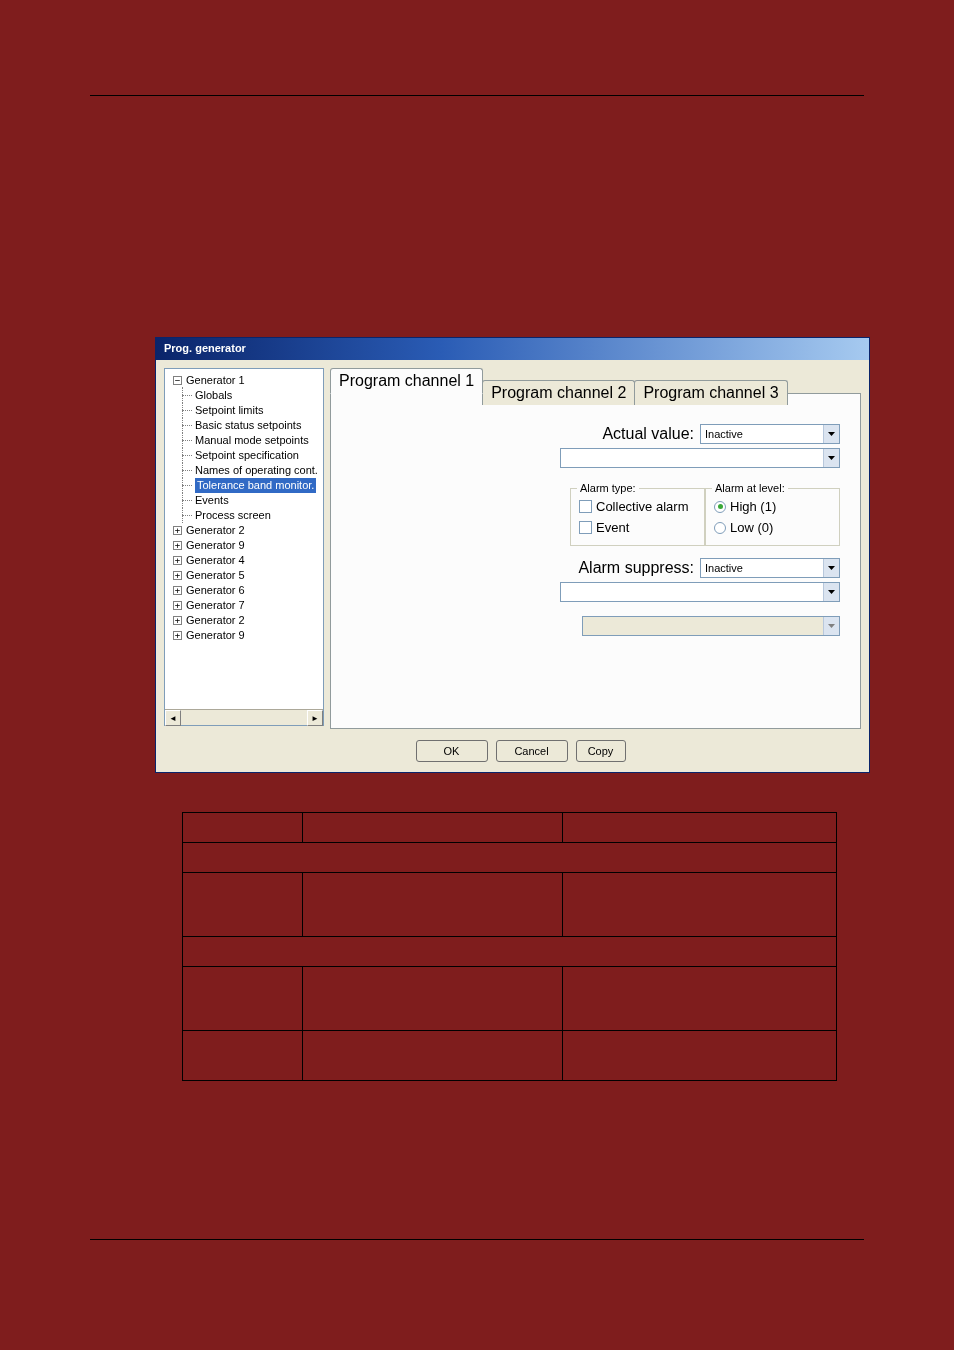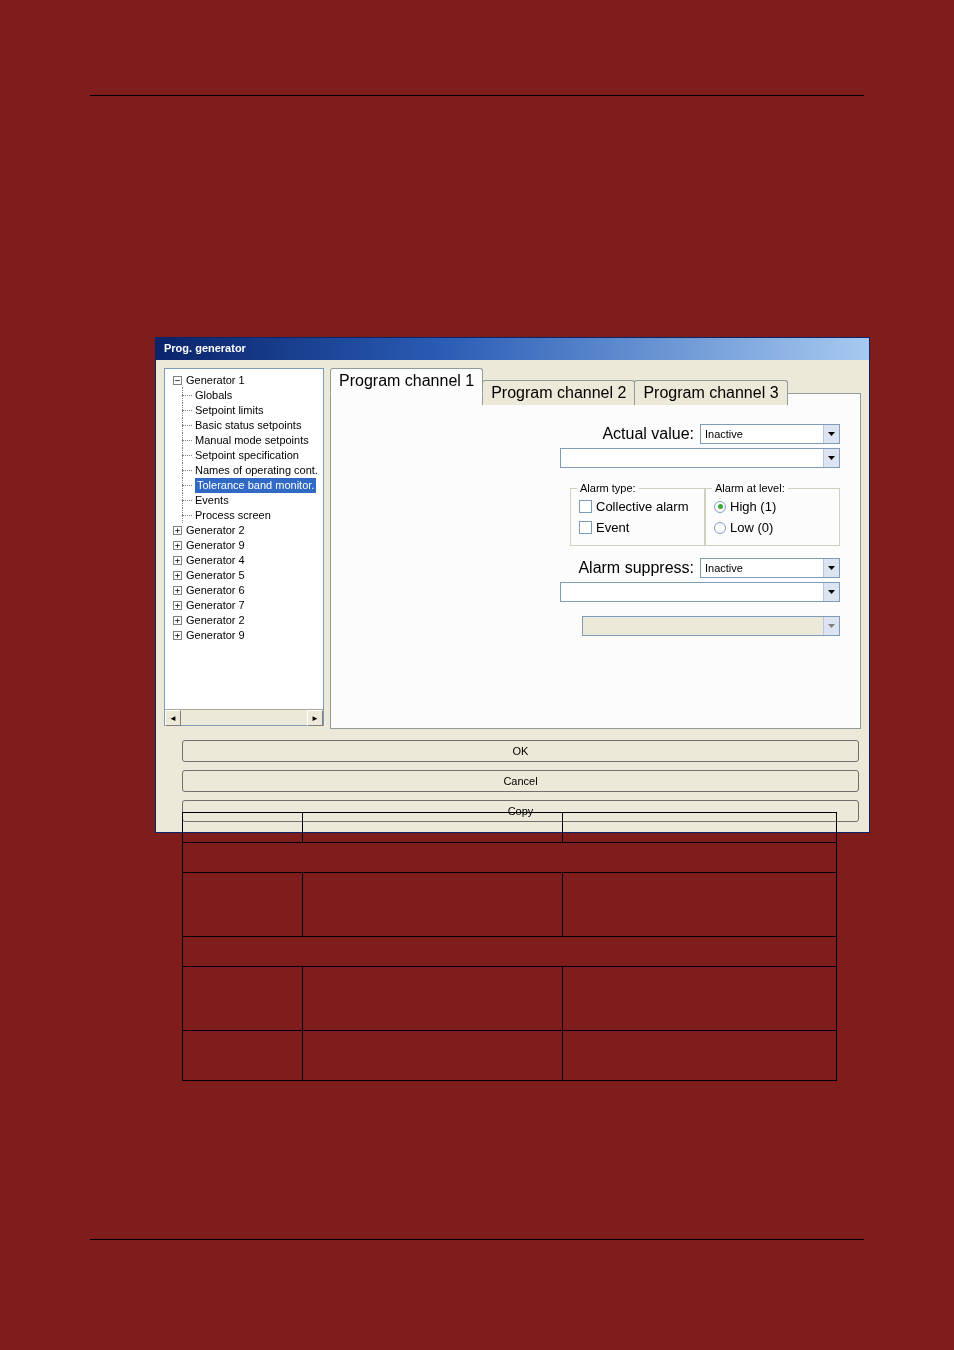--- a/index.html
+++ b/index.html
@@ -260,21 +260,20 @@
     width: 5px;
     height: 5px;
     border-radius: 50%;
     background: #39a838;
   }
   .btn-row {
     display: flex;
     justify-content: center;
     gap: 8px;
     padding: 6px 10px 10px 26px;
-    flex-direction: column;
   }
   .btn {
     min-width: 72px;
     height: 22px;
     border: 1px solid #707070;
     border-radius: 3px;
     background: #ece9d8;
     font-size: 11px;
     display: flex;
     align-items: center;

